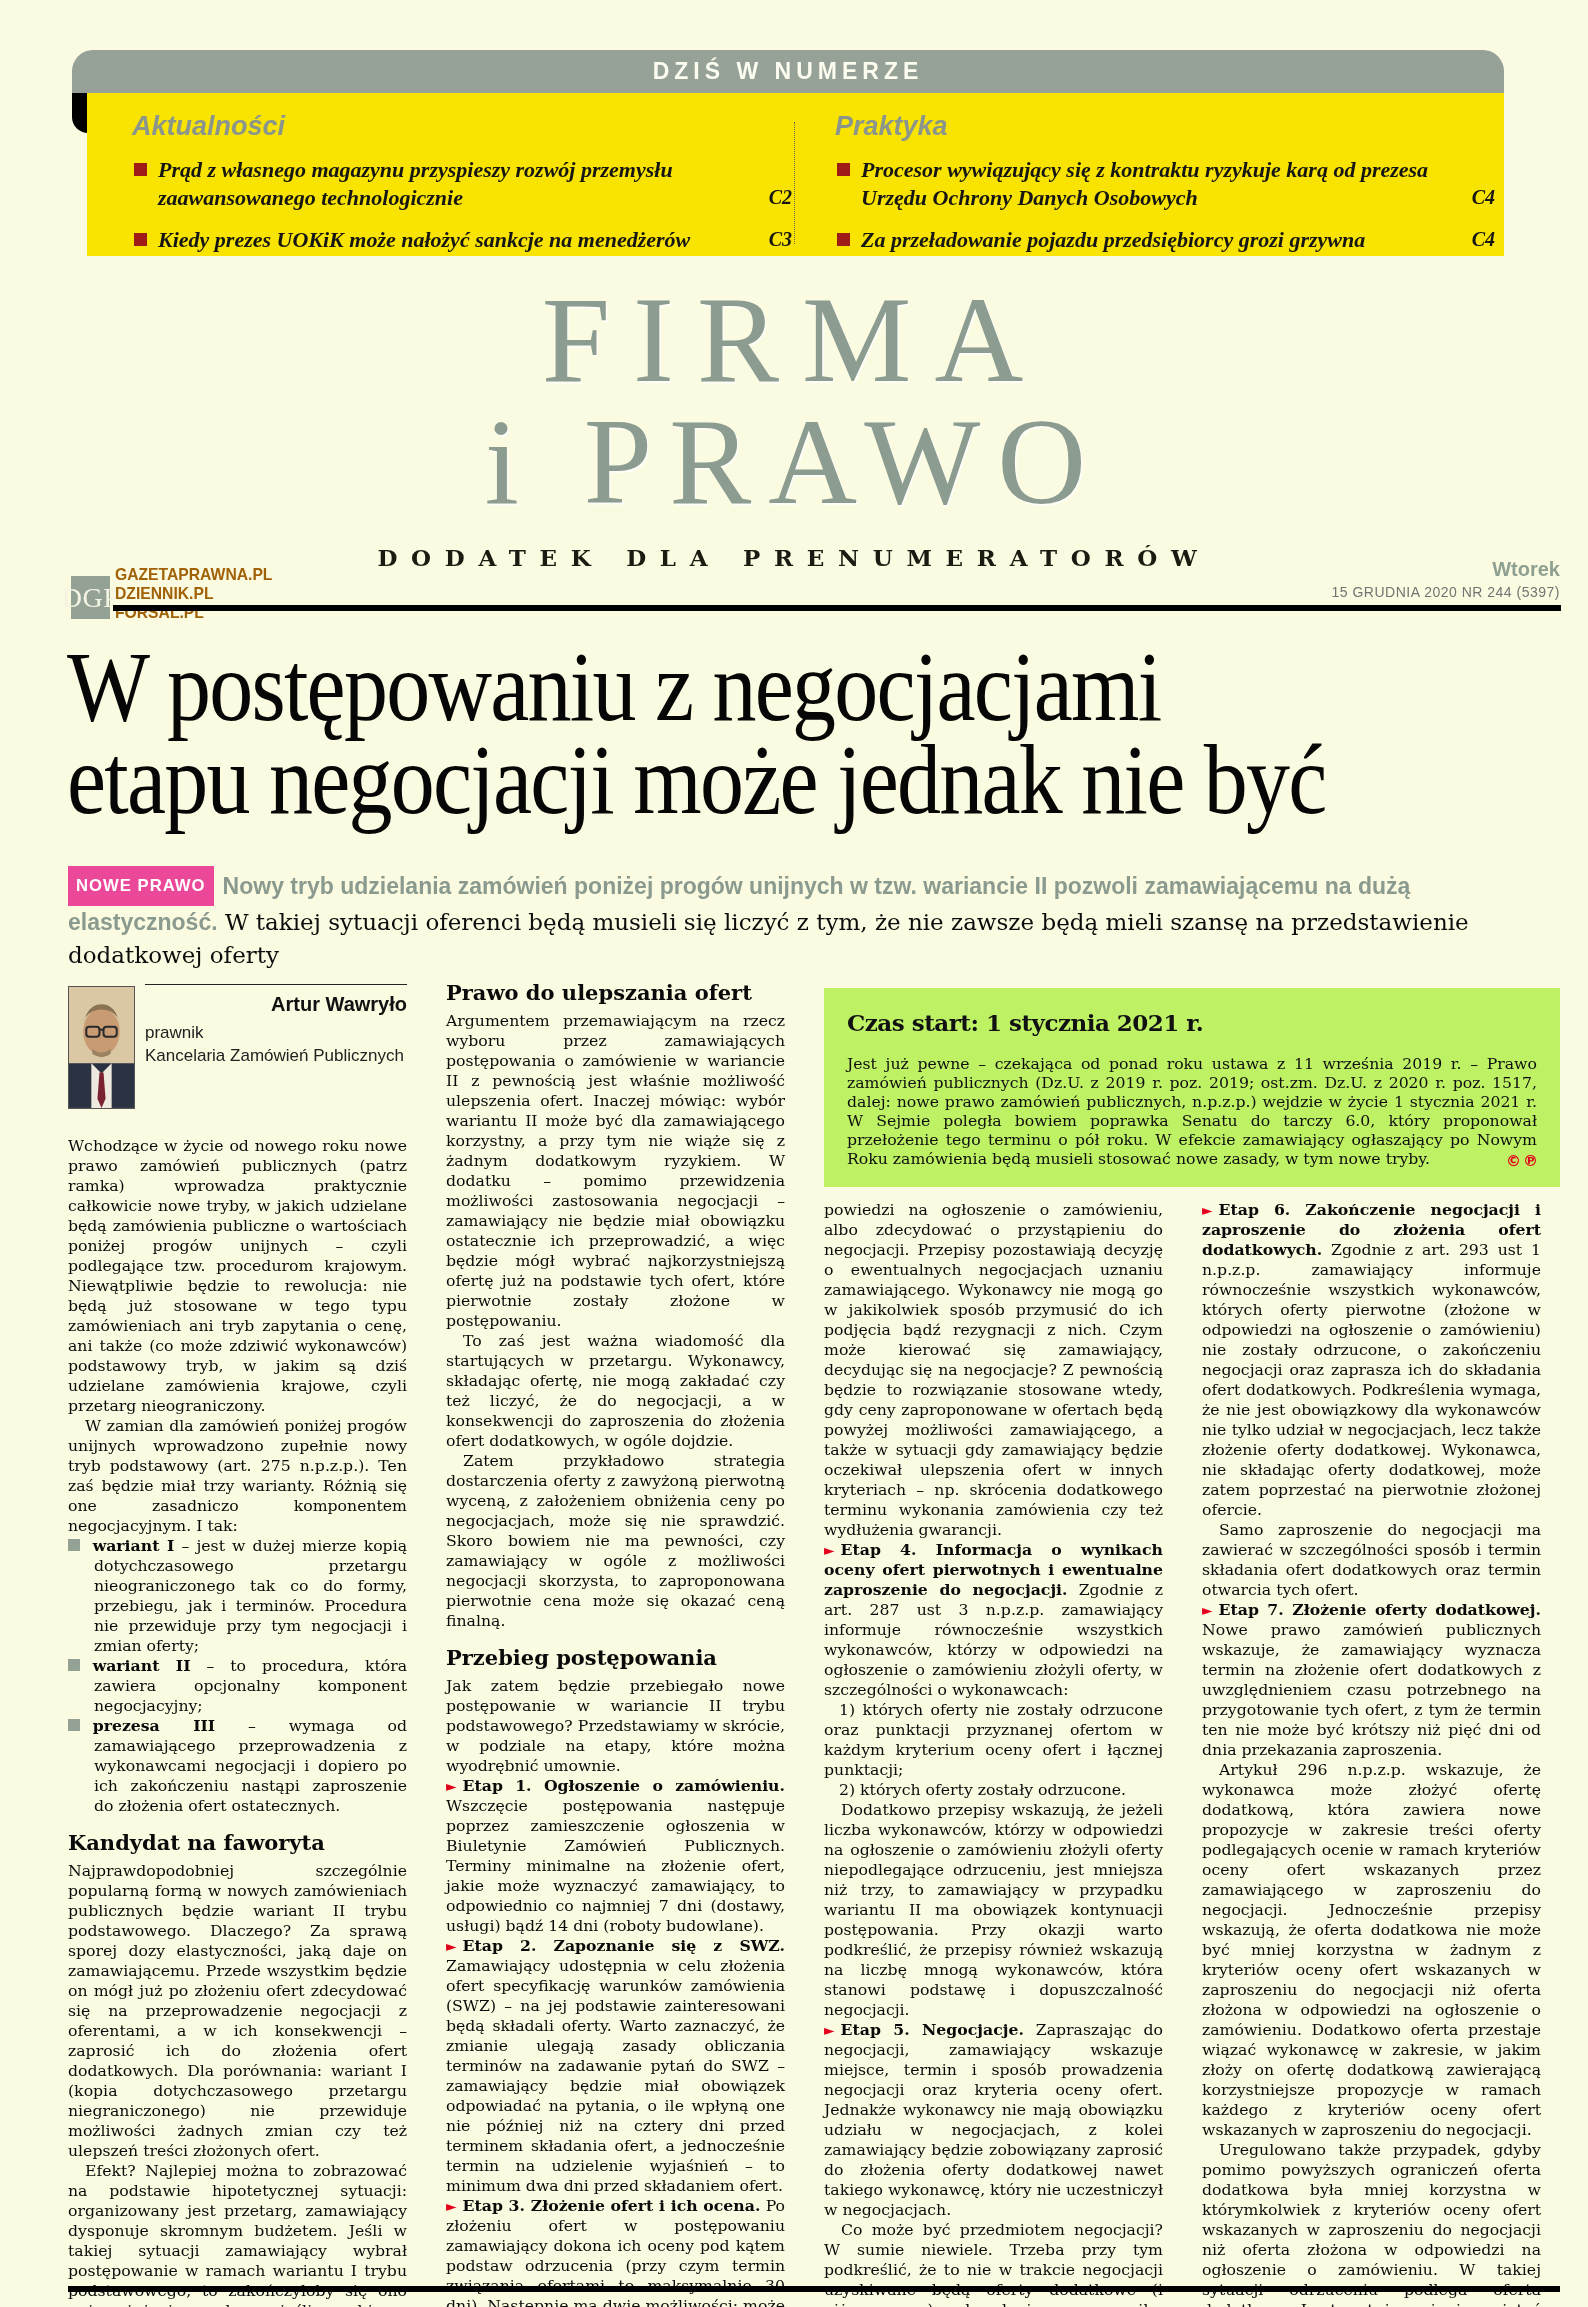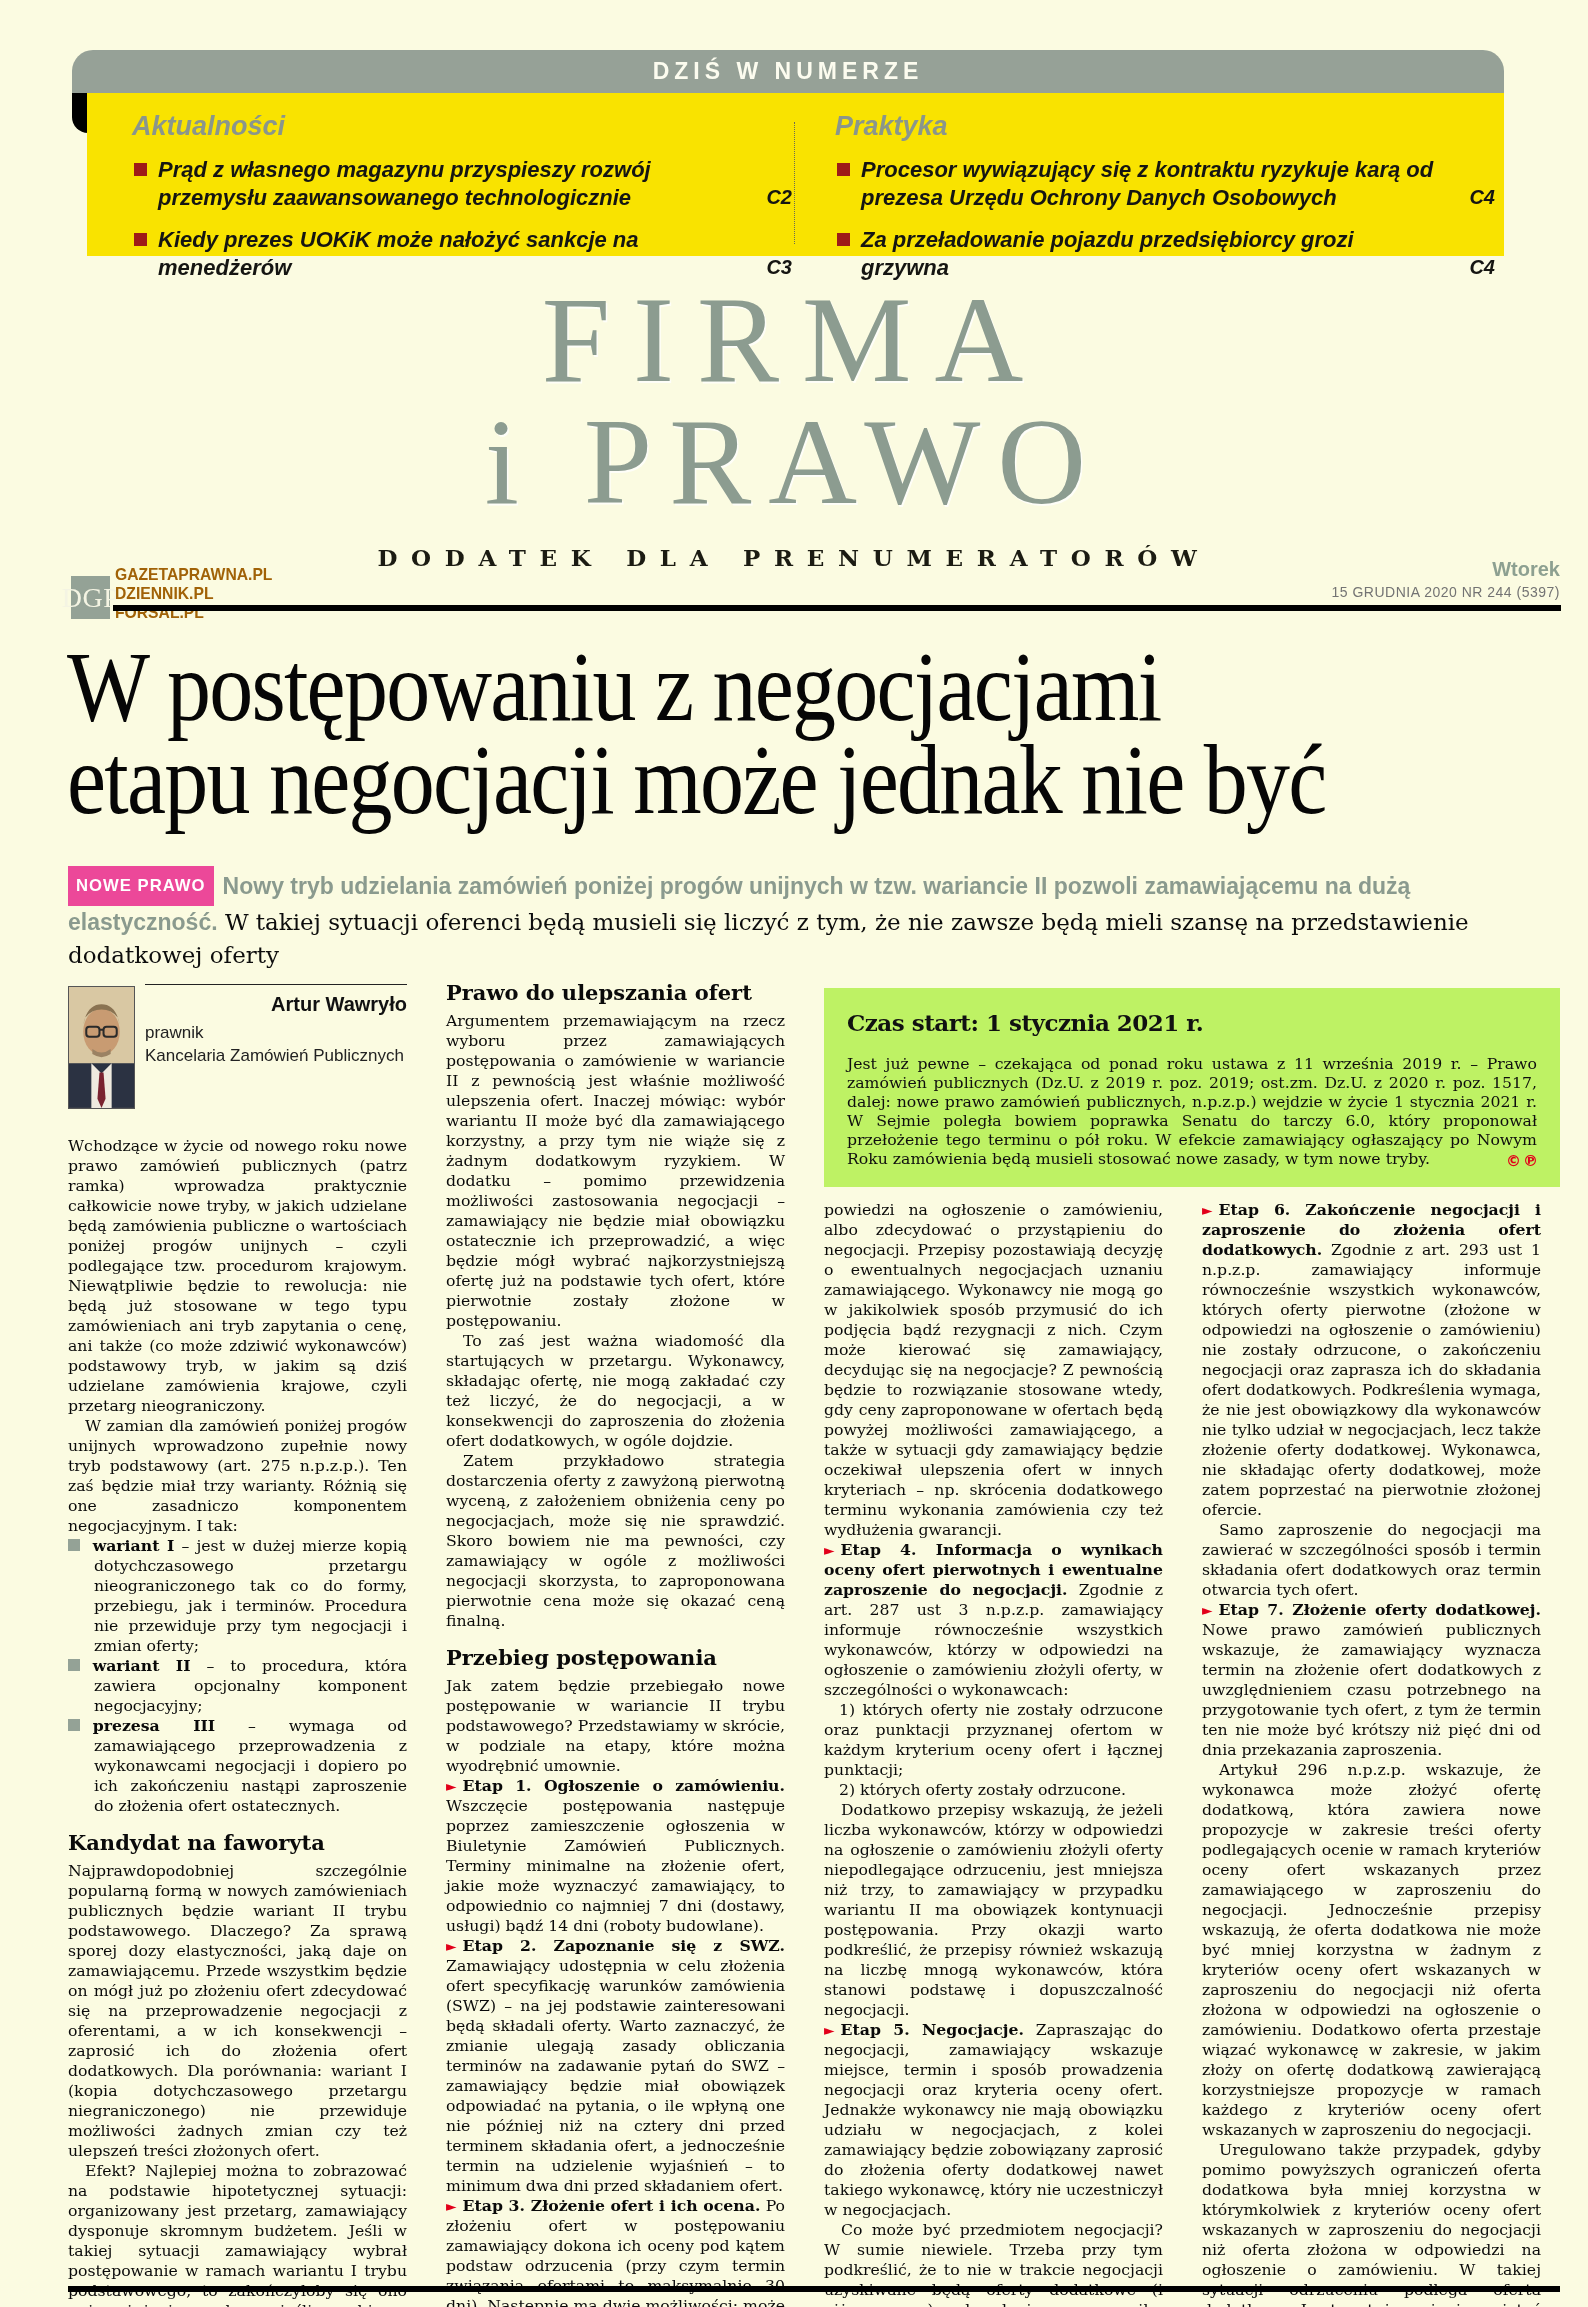--- a/index.html
+++ b/index.html
@@ -15,21 +15,21 @@
     font-family:"Liberation Sans",sans-serif;font-weight:bold;font-size:23px;
     color:#FCFCEF;letter-spacing:5px;}
   .curl{left:72px;top:93px;width:16px;height:40px;background:#000;border-radius:0 0 0 37px;}
   .yellow{left:87px;top:93px;width:1417px;height:163px;background:#F9E300;}
   .b-col{position:absolute;top:18px;}
   .b-col-left{left:45px;width:660px;}
   .b-col-right{left:748px;width:660px;}
   .b-head{font-family:"Liberation Sans",sans-serif;font-style:italic;font-weight:bold;
     font-size:27px;color:#8A968C;margin:0 0 5px 0;}
   .b-item{position:relative;margin-top:14px;padding-right:57px;display:flex;align-items:flex-start;
-    font-family:Liberation Sans, sans-serif;font-style:italic;font-weight:bold;
+    font-family:Liberation Serif, serif;font-style:italic;font-weight:bold;
     font-size:22px;line-height:28px;color:#151512;}
   .b-sq{flex:0 0 auto;width:13px;height:13px;background:#9E1B18;margin:7px 11px 0 2px;}
   .b-ref{position:absolute;right:0;bottom:1px;font-style:italic;font-weight:bold;font-size:20px;}
   .b-divider{left:794px;top:122px;height:122px;width:0;border-left:1.5px dotted #6b6b55;}
   
   .mast{left:0;width:1588px;text-align:center;color:#8C9C90;font-family:"Liberation Serif",serif;
     text-shadow:1.5px 1.5px 0 rgba(255,255,255,.75);}
   .mast1{top:278px;font-size:123px;letter-spacing:23px;line-height:1;}
   .mast2{top:400px;font-size:123px;letter-spacing:17px;line-height:1;}
   .mast-sub{left:0;top:544px;width:1588px;text-align:center;color:#1b1b12;

